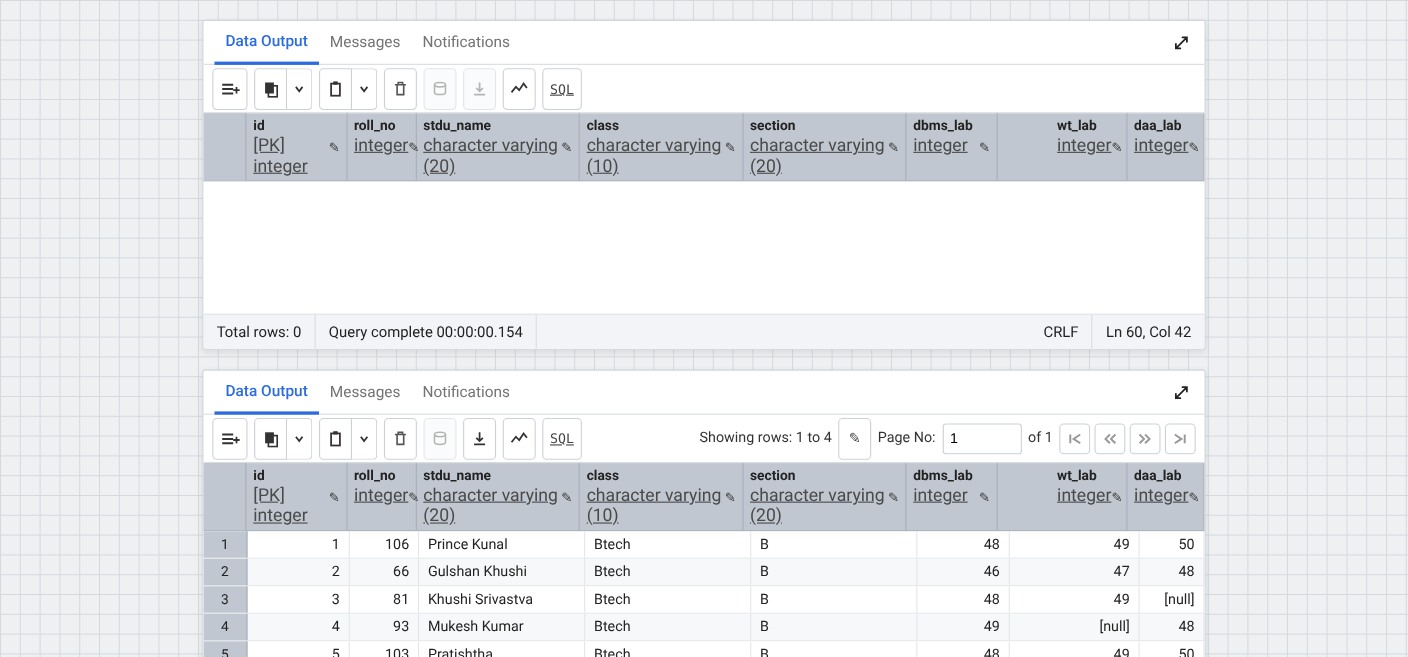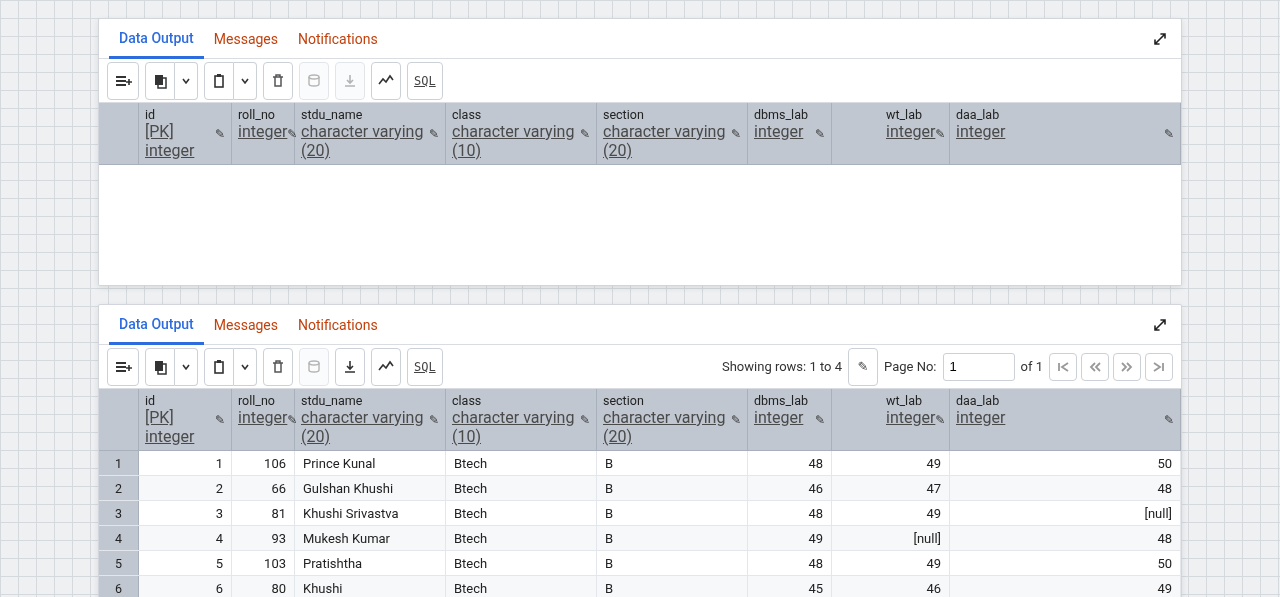--- a/index.html
+++ b/index.html
@@ -8,42 +8,42 @@
     font-size: 13px;
     background: #eef0f2;
     background-image:
       linear-gradient(#d5d9de 1px, transparent 1px),
       linear-gradient(90deg, #d5d9de 1px, transparent 1px);
     background-size: 18px 18px;
     padding: 18px 0;
     color: #222;
   }
   .panel {
-    width: 1084px;
+    width: 912px;
     margin: 0 auto 18px auto;
     background: #fff;
     border: 1px solid #d2d6dc;
     box-shadow: 0 2px 6px rgba(0,0,0,0.09);
     border-radius: 2px;
     overflow: hidden;
   }
   .tabs {
     display: flex;
     align-items: center;
     border-bottom: 1px solid #d9dde1;
     padding: 0 10px;
     height: 40px;
     position: relative;
   }
   .tab {
     padding: 0 10px;
     height: 100%;
     display: flex;
     align-items: center;
-    color: #c2410c;
+    color: #737373;
     cursor: pointer;
     font-size: 14px;
   }
   .tab.active {
     color: #2d6cdf;
     border-bottom: 3px solid #2d6cdf;
     margin-bottom: -1px;
     font-weight: 500;
   }
   .expand {
@@ -99,21 +99,21 @@
     border-bottom: 1px solid #a7b0bb;
   }
   .header-cell {
     border-right: 1px solid #a7b0bb;
     padding: 4px 6px;
     display: flex;
     align-items: flex-start;
     justify-content: space-between;
     min-height: 38px;
   }
-  .header-cell .name { font-weight: 400; font-size: 12.5px; }
+  .header-cell .name { font-weight: 700; font-size: 12.5px; }
   .header-cell .type { color: #4a4a4a; font-size: 16px; text-decoration: underline; }
   .header-cell .edit { color: #333; font-size: 12px; align-self: center; cursor: pointer; }
   .rownum-head { width: 40px; background: #c0c7d0; border-right: 1px solid #a7b0bb; }
   .body-row {
     display: flex;
     height: 25px;
     border-bottom: 1px solid #e3e6ea;
   }
   .body-row:nth-child(odd) { background: #fff; }
   .body-row:nth-child(even) { background: #f6f8fa; }
@@ -291,20 +291,27 @@
           <div>
             <div class="name">daa_lab</div>
             <div class="type">integer</div>
           </div>
           <span class="edit">✎</span>
         </div>
     </div>
     <div class="empty-body"></div>
   </div>
 
+  <div class="status">
+    <div class="cell">Total rows: 0</div>
+    <div class="cell">Query complete 00:00:00.154</div>
+    <div class="grow"></div>
+    <div class="cell">CRLF</div>
+    <div class="cell">Ln 60, Col 42</div>
+  </div>
 </div>
 
 <div class="panel">
   <div class="tabs">
     <div class="tab active">Data Output</div>
     <div class="tab">Messages</div>
     <div class="tab">Notifications</div>
     <div class="expand">
       <svg width="16" height="16" viewBox="0 0 16 16">
           <path d="M3 13 L13 3 M9 3 H13 V7 M7 13 H3 V9" stroke="#222" stroke-width="1.6" fill="none" stroke-linecap="round"></path>

